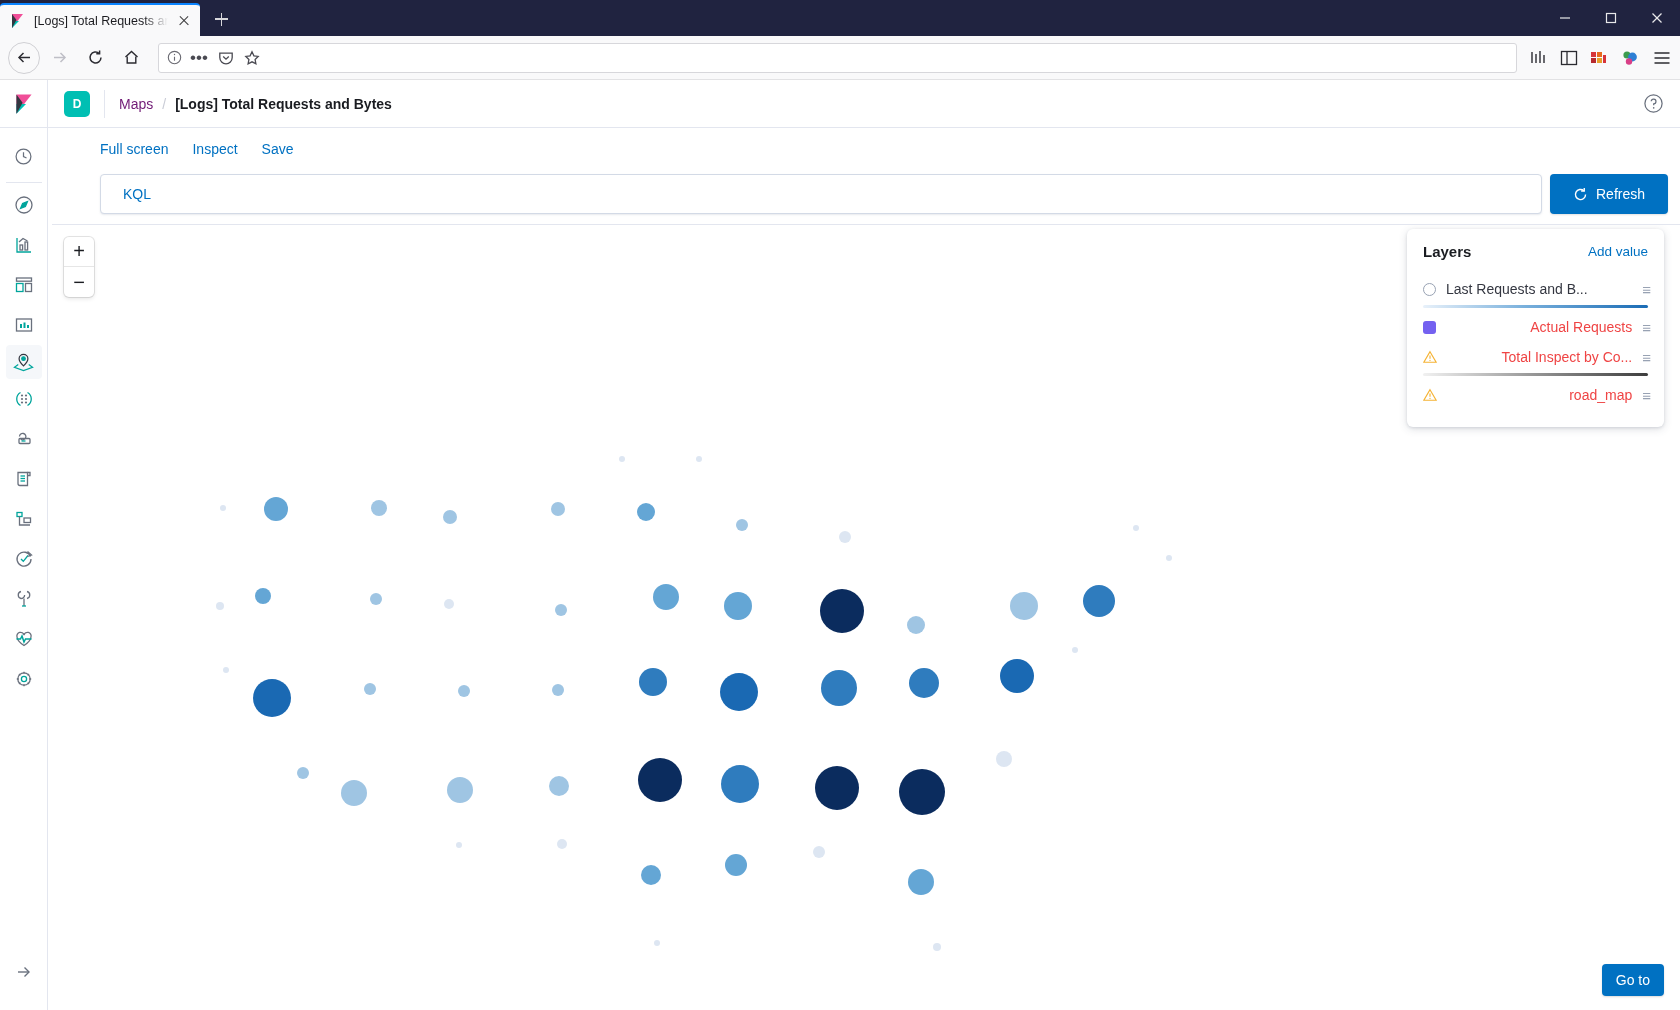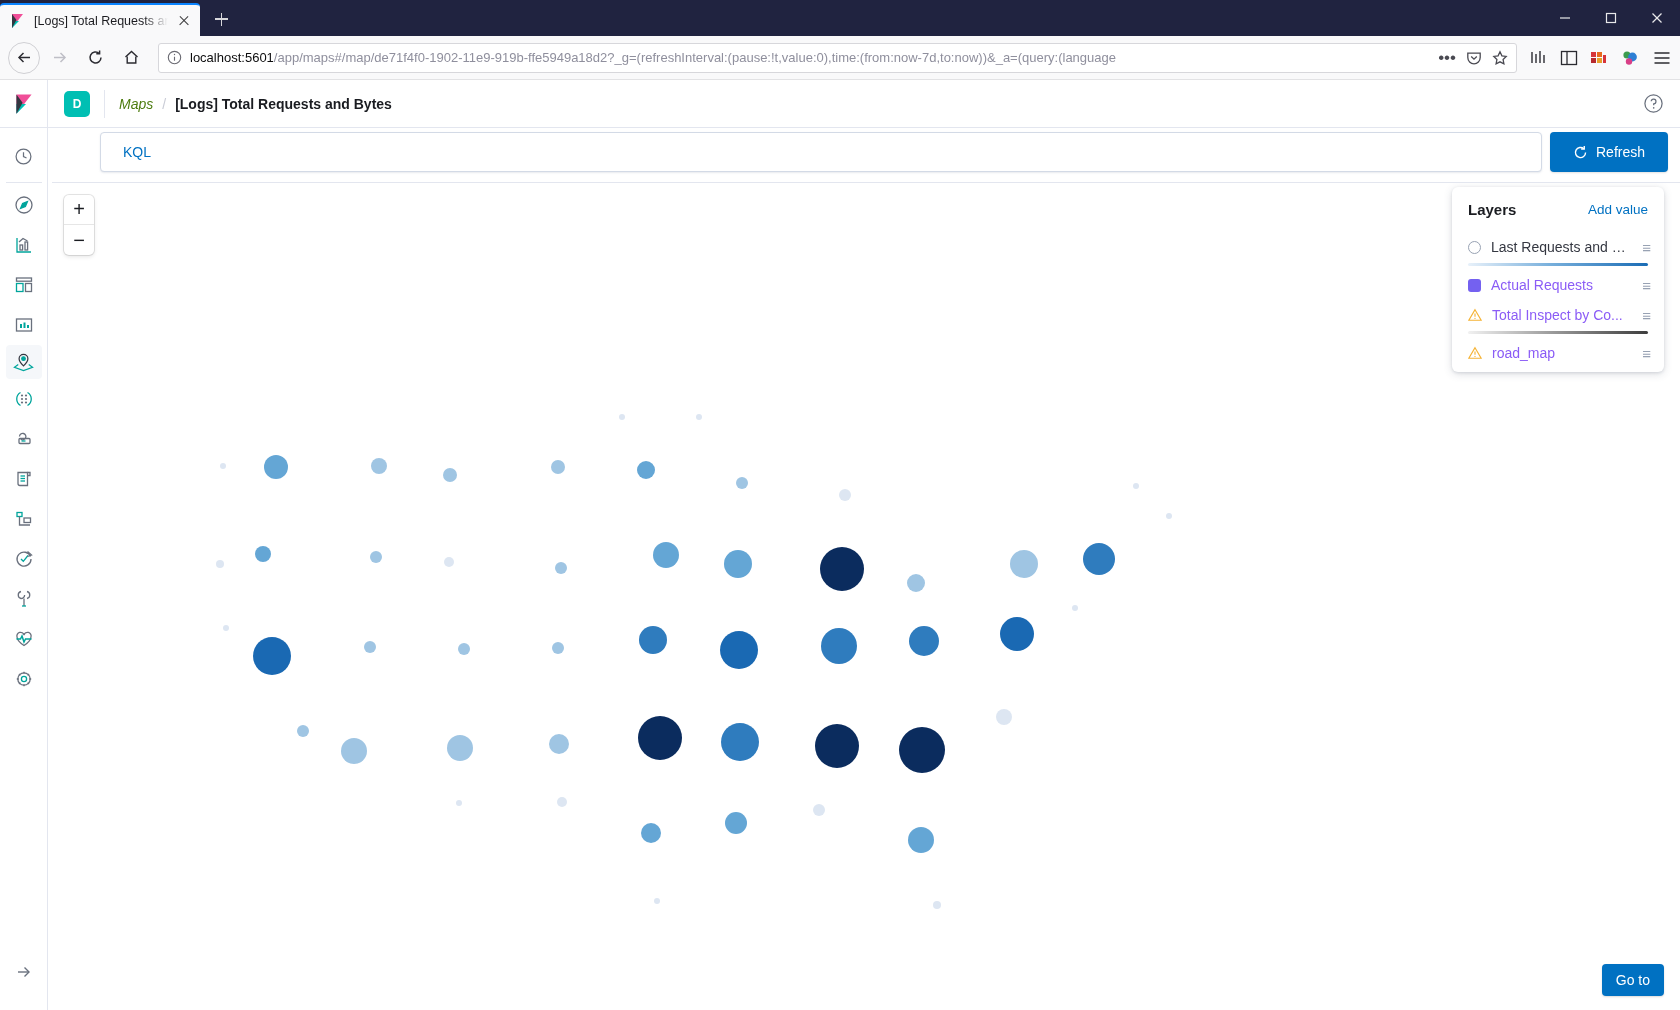--- a/index.html
+++ b/index.html
@@ -84,21 +84,21 @@
   .kb-header {
     height:48px; border-bottom:1px solid #e3e6ef; display:flex; align-items:center;
     padding-left:16px; gap:14px; background:#fff; flex:none;
   }
   .space-avatar {
     width:26px; height:26px; border-radius:5px; background:#00bfb3; color:#fff;
     font-size:12px; display:flex; align-items:center; justify-content:center; font-weight:bold;
   }
   .hdr-div { width:1px; height:28px; background:#e3e6ef; }
   .breadcrumb { display:flex; align-items:center; gap:9px; font-size:14px; }
-  .bc-link { color:#4d7c0f;font-style:italic; }
+  .bc-link { color:#701a75; }
   .bc-sep { color:#c9ccd6; }
   .bc-cur { color:#1a1c21; font-weight:bold; }
   .hdr-right { margin-left:auto; padding-right:16px; display:flex; align-items:center; }
 
   .kb-subnav {
     height:42px; display:flex; align-items:center; padding-left:52px; gap:24px;
     font-size:14px; background:#fff; flex:none;
   }
   .subnav-item { color:#0071c2; cursor:pointer; }
 
@@ -142,30 +142,30 @@
     border-radius:5px; box-shadow:0 0 0 1px rgba(0,0,0,.10), 0 2px 4px rgba(0,0,0,.10); z-index:5;
   }
   .zoombtn { height:30px; display:flex; align-items:center; justify-content:center;
              cursor:pointer; font-size:20px; color:#1a1c21; }
   .zoombtn.plus { border-bottom:1px solid #e6e6e6; }
 
   .dots { position:absolute; inset:0; }
   .dot { position:absolute; border-radius:50%; transform: translate(-50%,-50%); }
 
   .layers-panel {
-    position:absolute; right:16px; top:4px; width:212px; background:#fff;
+    position:absolute; right:16px; top:4px; width:257px; background:#fff;
     border-radius:6px; box-shadow:0 2px 8px rgba(65,78,101,.18), 0 1px 3px rgba(65,78,101,.14);
-    padding:14px 0 4px 0; z-index:6;
+    padding:14px 0 17px 0; z-index:6;
   }
   .layers-head { display:flex; align-items:center; padding: 0 16px 14px 16px; }
   .layers-title { font-size:15px; font-weight:bold; color:#1a1c21; }
   .add-layer { margin-left:auto; color:#0071c2; font-size:13.5px; cursor:pointer; }
   .layer-row { display:flex; align-items:center; gap:10px; padding: 7px 14px 7px 16px; cursor:pointer; }
   .layer-name { font-size:14px; color:#343741; white-space:nowrap; overflow:hidden; text-overflow:ellipsis; flex:1; }
-  .layer-name.muted { color:#8b5cf6; }
+  .layer-name.muted { color:#ef4444;text-align:right; }
   .layer-grip { color:#98a2b3; font-size:15px; letter-spacing:-1px; line-height:1; }
   .layer-ramp { height:3px; margin: 1px 16px 4px 16px; border-radius:2px; }
   .swatch { width:13px; height:13px; border-radius:3px; flex:none; }
   .circ-icon { width:13px; height:13px; border-radius:50%; border:1.4px solid #98a2b3; flex:none; }
 
   .goto-btn {
     position:absolute; right:16px; bottom:14px; background:#0071c2; color:#fff;
     font-size:14px; padding:8px 14px; border-radius:4px; cursor:pointer;
     box-shadow:0 1px 2px rgba(0,0,0,.15); z-index:6;
   }
@@ -231,21 +231,20 @@
           <path d="M4.2 7.4V14h8.6V7.4"></path>
       </svg>
     </div>
 
     <div class="urlbar">
       <svg width="15" height="15" viewBox="0 0 16 16" fill="none" stroke="#6a6a72" stroke-width="1.2">
         <circle cx="8" cy="8" r="6.6"></circle>
           <line x1="8" y1="7.2" x2="8" y2="11.4"></line>
           <circle cx="8" cy="4.8" r=".75" fill="#6a6a72" stroke="none"></circle>
       </svg>
-      <div class="url-text"><b>localhost:5601</b><span>/app/maps#/map/de71f4f0-1902-11e9-919b-ffe5949a18d2?_g=(refreshInterval:(pause:!t,value:0),time:(from:now-7d,to:now))&amp;_a=(query:(language</span></div>
       <div class="url-icons">
         <span style="color:#4a4a52;font-size:17px;line-height:8px;">•••</span>
         <svg width="16" height="16" viewBox="0 0 16 16" fill="none" stroke="#4a4a52" stroke-width="1.3">
           <path d="M1.8 3.2h12.4v4.4a6.2 6.2 0 0 1-12.4 0z"></path>
             <polyline points="5.2,6.6 8,9.2 10.8,6.6"></polyline>
         </svg>
         <svg width="16" height="16" viewBox="0 0 16 16" fill="none" stroke="#4a4a52" stroke-width="1.3">
           <polygon points="8,1.8 9.9,5.8 14.2,6.4 11.1,9.5 11.9,13.8 8,11.8 4.1,13.8 4.9,9.5 1.8,6.4 6.1,5.8"></polygon>
         </svg>
       </div>
@@ -420,20 +419,25 @@
         </div>
         <div class="hdr-right">
           <svg width="21" height="21" viewBox="0 0 22 22" fill="none" stroke="#69707d" stroke-width="1.3">
             <circle cx="11" cy="11" r="9"></circle>
             <path d="M8.6 8.6a2.5 2.5 0 1 1 2.6 2.8v1.4"></path>
               <circle cx="11.2" cy="15.6" r=".85" fill="#69707d" stroke="none"></circle>
           </svg>
         </div>
       </div>
 
+      <div class="kb-subnav">
+        <span class="subnav-item">Full screen</span>
+        <span class="subnav-item">Inspect</span>
+        <span class="subnav-item">Save</span>
+      </div>
 
       <div class="querybar">
         <div class="search-field">
           <span class="kql-btn">KQL</span>
         </div>
 
 
         <div class="refresh-btn">
           <svg width="15" height="15" viewBox="0 0 16 16" fill="none" stroke="#fff" stroke-width="1.5">
             <path d="M13.4 8A5.4 5.4 0 1 1 11.6 4"></path>

